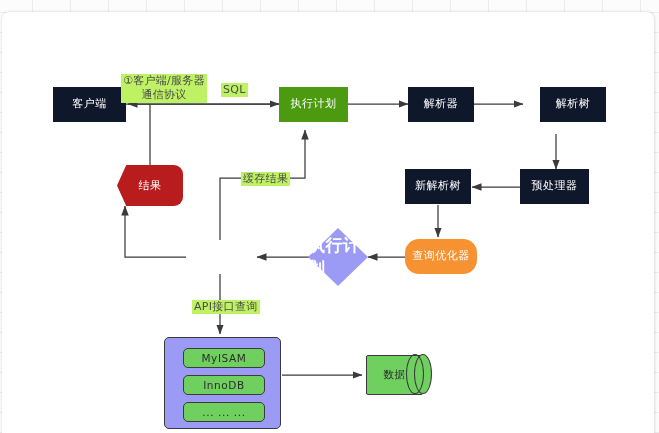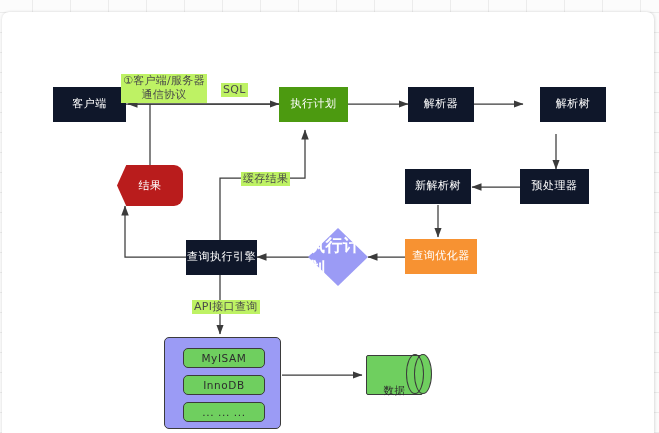--- a/index.html
+++ b/index.html
@@ -54,21 +54,21 @@
     text-align: center;
     color: #ffffff;
     font-size: 11px;
     line-height: 1.15;
     letter-spacing: 0.5px;
     box-sizing: border-box;
     z-index: 3;
   }
   .n-blue   { background: #0f172a; }
   .n-green  { background: #4c9a10; }
-  .n-orange { background: #f79232; }
+  .n-orange { background: #f79232; border-radius: 14px; }
 
   
   .ribbon {
     position: absolute;
     background: #b91c1c;
     border-radius: 9px;
     -webkit-clip-path: polygon(0% 50%, 14% 0%, 100% 0%, 100% 100%, 14% 100%);
     clip-path: polygon(0% 50%, 14% 0%, 100% 0%, 100% 100%, 14% 100%);
     display: flex;
     align-items: center;
@@ -163,21 +163,20 @@
   .cyl-label {
     position: absolute;
     left: 0; top: 0;
     width: 100%; height: 100%;
     display: flex;
     align-items: center;
     justify-content: center;
     color: #2d2d2d;
     font-size: 10.5px;
     letter-spacing: 0.6px;
-    margin-top: 16px;
   }
 
   
   .edge-label {
     position: absolute;
     font-size: 11px;
     color: #4a4a4a;
     letter-spacing: 0.3px;
     white-space: nowrap;
     background: #bef264;
@@ -258,23 +257,20 @@
 
     <div class="node n-orange" style="left:403px; top:227px; width:72px; height:35px;">
       <span>查询优化器</span>
     </div>
 
     <div class="diamond-wrap" style="left:306px; top:216px; width:60px; height:58px;">
       <div class="diamond-shape"></div>
       <div class="diamond-label">执行计划</div>
     </div>
 
-    <div class="node n-blue" style="left:184px; top:228px; width:71px; height:35px;">
-      <span>查询执行引擎</span>
-    </div>
 
     <div class="ribbon" style="left:115px; top:153px; width:66px; height:41px;">
       <span>结果</span>
     </div>
 
     <div class="engine-box" style="left:162px; top:325px; width:117px; height:92px;">
       <div class="engine-item" style="left:18px; top:10px; width:82px; height:20px;">
         <span>MyISAM</span>
       </div>
       <div class="engine-item" style="left:18px; top:37px; width:82px; height:20px;">

